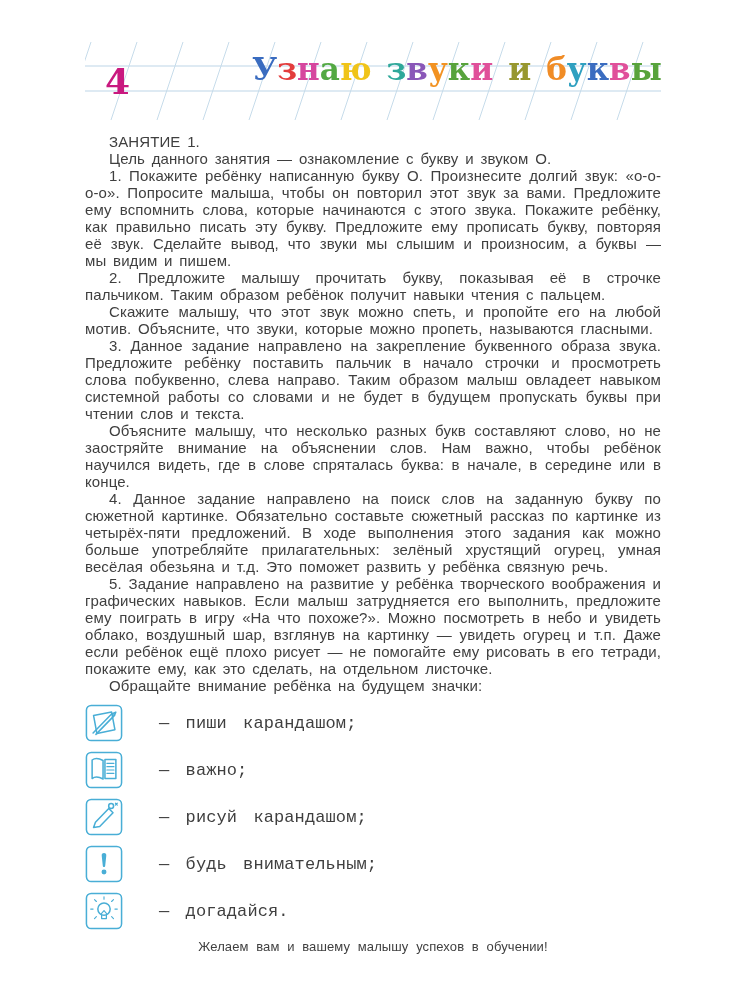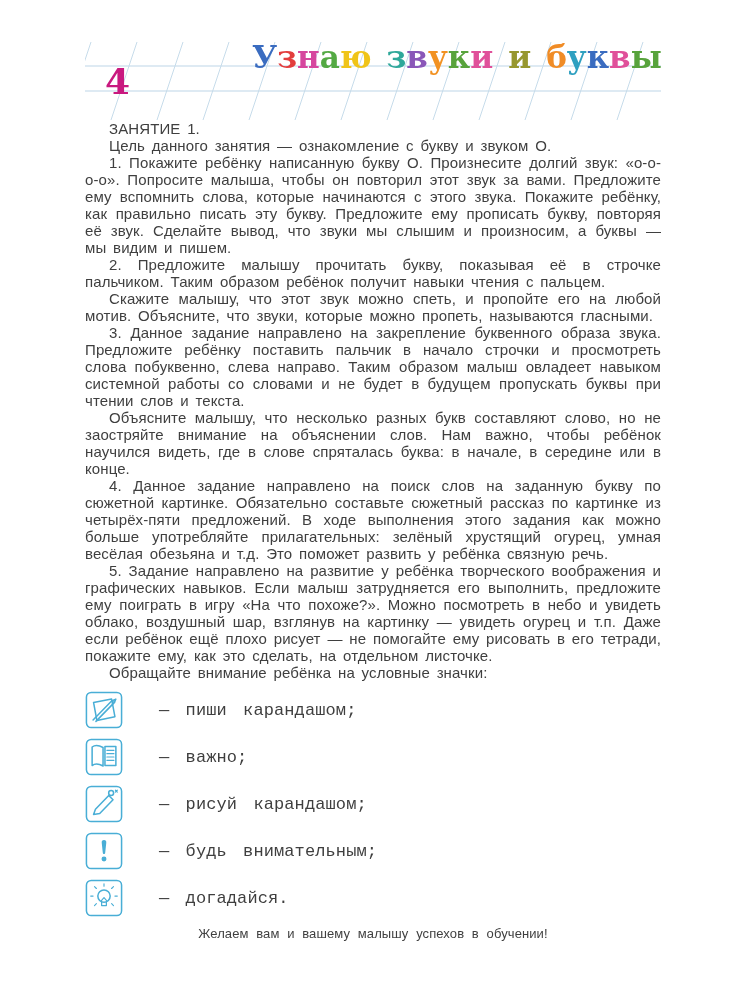--- a/index.html
+++ b/index.html
@@ -16,30 +16,30 @@
 
   
   .header { position: relative; height: 78px; margin-top: 42px; }
   .guides { position: absolute; left: 0; top: 0; }
   .page-number {
     position: absolute; left: 20px; top: 21px;
     font-family: "DejaVu Serif", serif;
     font-size: 36px; font-weight: bold; line-height: 1;
   }
   .title {
-    position: absolute; left: 167px; top: 0;
+    position: absolute; left: 167px; top: 12px;
     font-family: "DejaVu Serif", serif;
     font-size: 31px; font-weight: bold; line-height: 1;
     white-space: nowrap;
   }
   .title-word { margin-right: 15px; }
   .title-word:last-child { margin-right: 0; }
 
   
-  .body-text { }
+  .body-text { margin-top: 13px; }
   .body-text p {
     margin: 0;
     font-size: 15px;
     line-height: 17px;
     text-align: justify;
     text-indent: 24px;
     word-spacing: 2.5px;
     letter-spacing: 0.1px;
   }
 
@@ -100,21 +100,21 @@
     <div class="body-text">
       <p>ЗАНЯТИЕ 1.</p>
       <p>Цель данного занятия — ознакомление с букву и звуком О.</p>
       <p>1. Покажите ребёнку написанную букву О. Произнесите долгий звук: «о-о-о-о». Попросите малыша, чтобы он повторил этот звук за вами. Предложите ему вспомнить слова, которые начинаются с этого звука. Покажите ребёнку, как правильно писать эту букву. Предложите ему прописать букву, повторяя её звук. Сделайте вывод, что звуки мы слышим и произносим, а буквы — мы видим и пишем.</p>
       <p>2. Предложите малышу прочитать букву, показывая её в строчке пальчиком. Таким образом ребёнок получит навыки чтения с пальцем.</p>
       <p>Скажите малышу, что этот звук можно спеть, и пропойте его на любой мотив. Объясните, что звуки, которые можно пропеть, называются гласными.</p>
       <p>3. Данное задание направлено на закрепление буквенного образа звука. Предложите ребёнку поставить пальчик в начало строчки и просмотреть слова побуквенно, слева направо. Таким образом малыш овладеет навыком системной работы со словами и не будет в будущем пропускать буквы при чтении слов и текста.</p>
       <p>Объясните малышу, что несколько разных букв составляют слово, но не заостряйте внимание на объяснении слов. Нам важно, чтобы ребёнок научился видеть, где в слове спряталась буква: в начале, в середине или в конце.</p>
       <p>4. Данное задание направлено на поиск слов на заданную букву по сюжетной картинке. Обязательно составьте сюжетный рассказ по картинке из четырёх-пяти предложений. В ходе выполнения этого задания как можно больше употребляйте прилагательных: зелёный хрустящий огурец, умная весёлая обезьяна и т.д. Это поможет развить у ребёнка связную речь.</p>
       <p>5. Задание направлено на развитие у ребёнка творческого воображения и графических навыков. Если малыш затрудняется его выполнить, предложите ему поиграть в игру «На что похоже?». Можно посмотреть в небо и увидеть облако, воздушный шар, взглянув на картинку — увидеть огурец и т.п. Даже если ребёнок ещё плохо рисует — не помогайте ему рисовать в его тетради, покажите ему, как это сделать, на отдельном листочке.</p>
-      <p>Обращайте внимание ребёнка на условные значки:</p>
+      <p>Обращайте внимание ребёнка на будущем значки:</p>
     </div>
 
     <div class="legend">
 
       <div class="legend-row">
         <svg class="legend-icon" viewBox="0 0 40 40" fill="none" stroke="#49aed6" stroke-width="1.6" stroke-linecap="round" stroke-linejoin="round">
           <rect x="1.5" y="1.5" width="37" height="37" rx="5"></rect>
           <path d="M9 12 L28 8.5 L31.5 27 L12.5 31 Z"></path>
           <path d="M8.5 30.5 L28 10.5 M11.5 32 L31 12"></path>
           <path d="M28 10.5 L31 12 L32.5 8.5 Z"></path>

